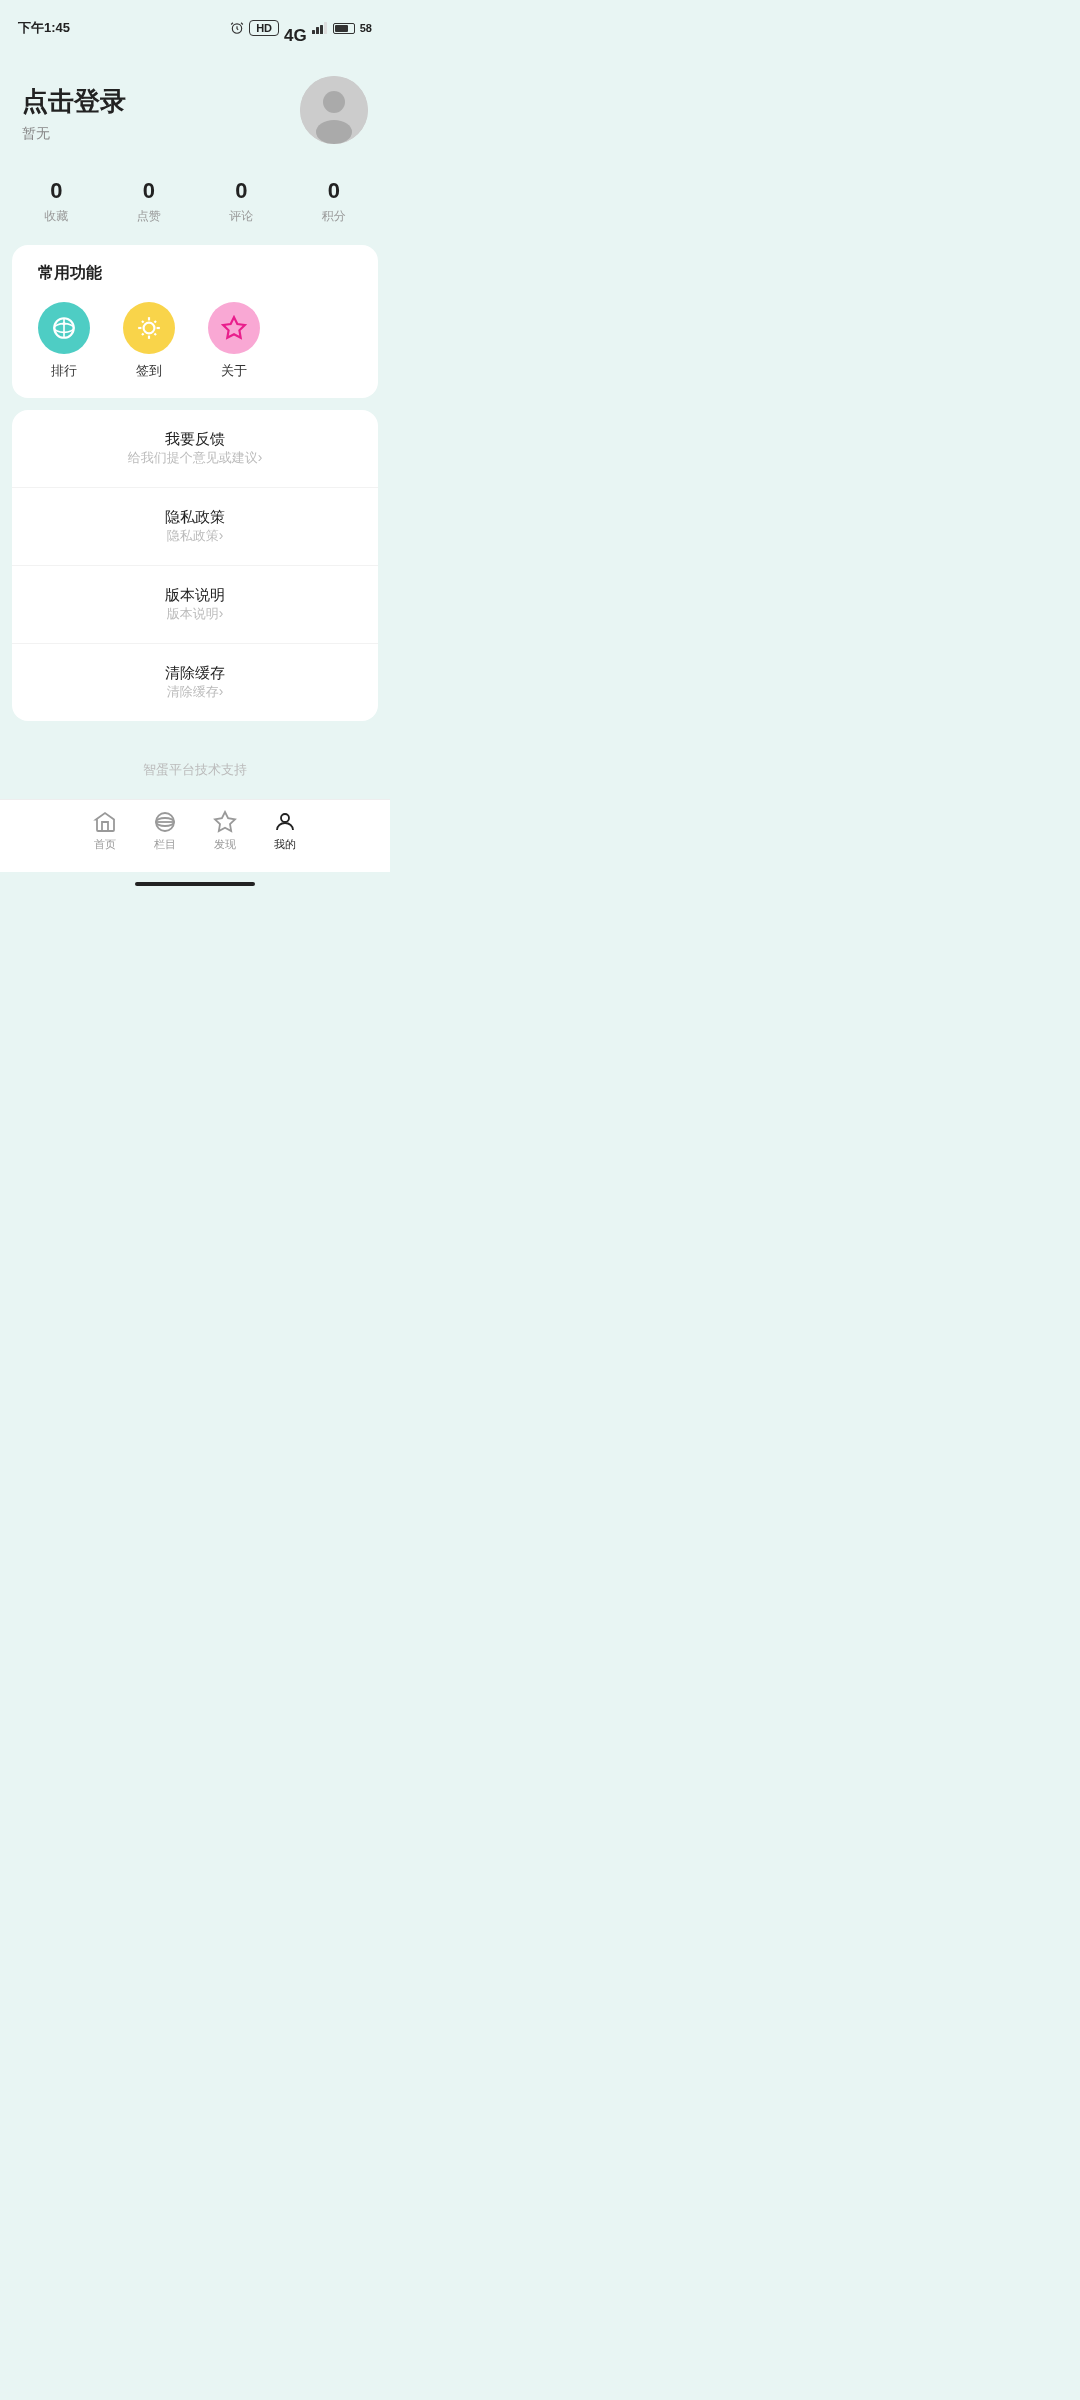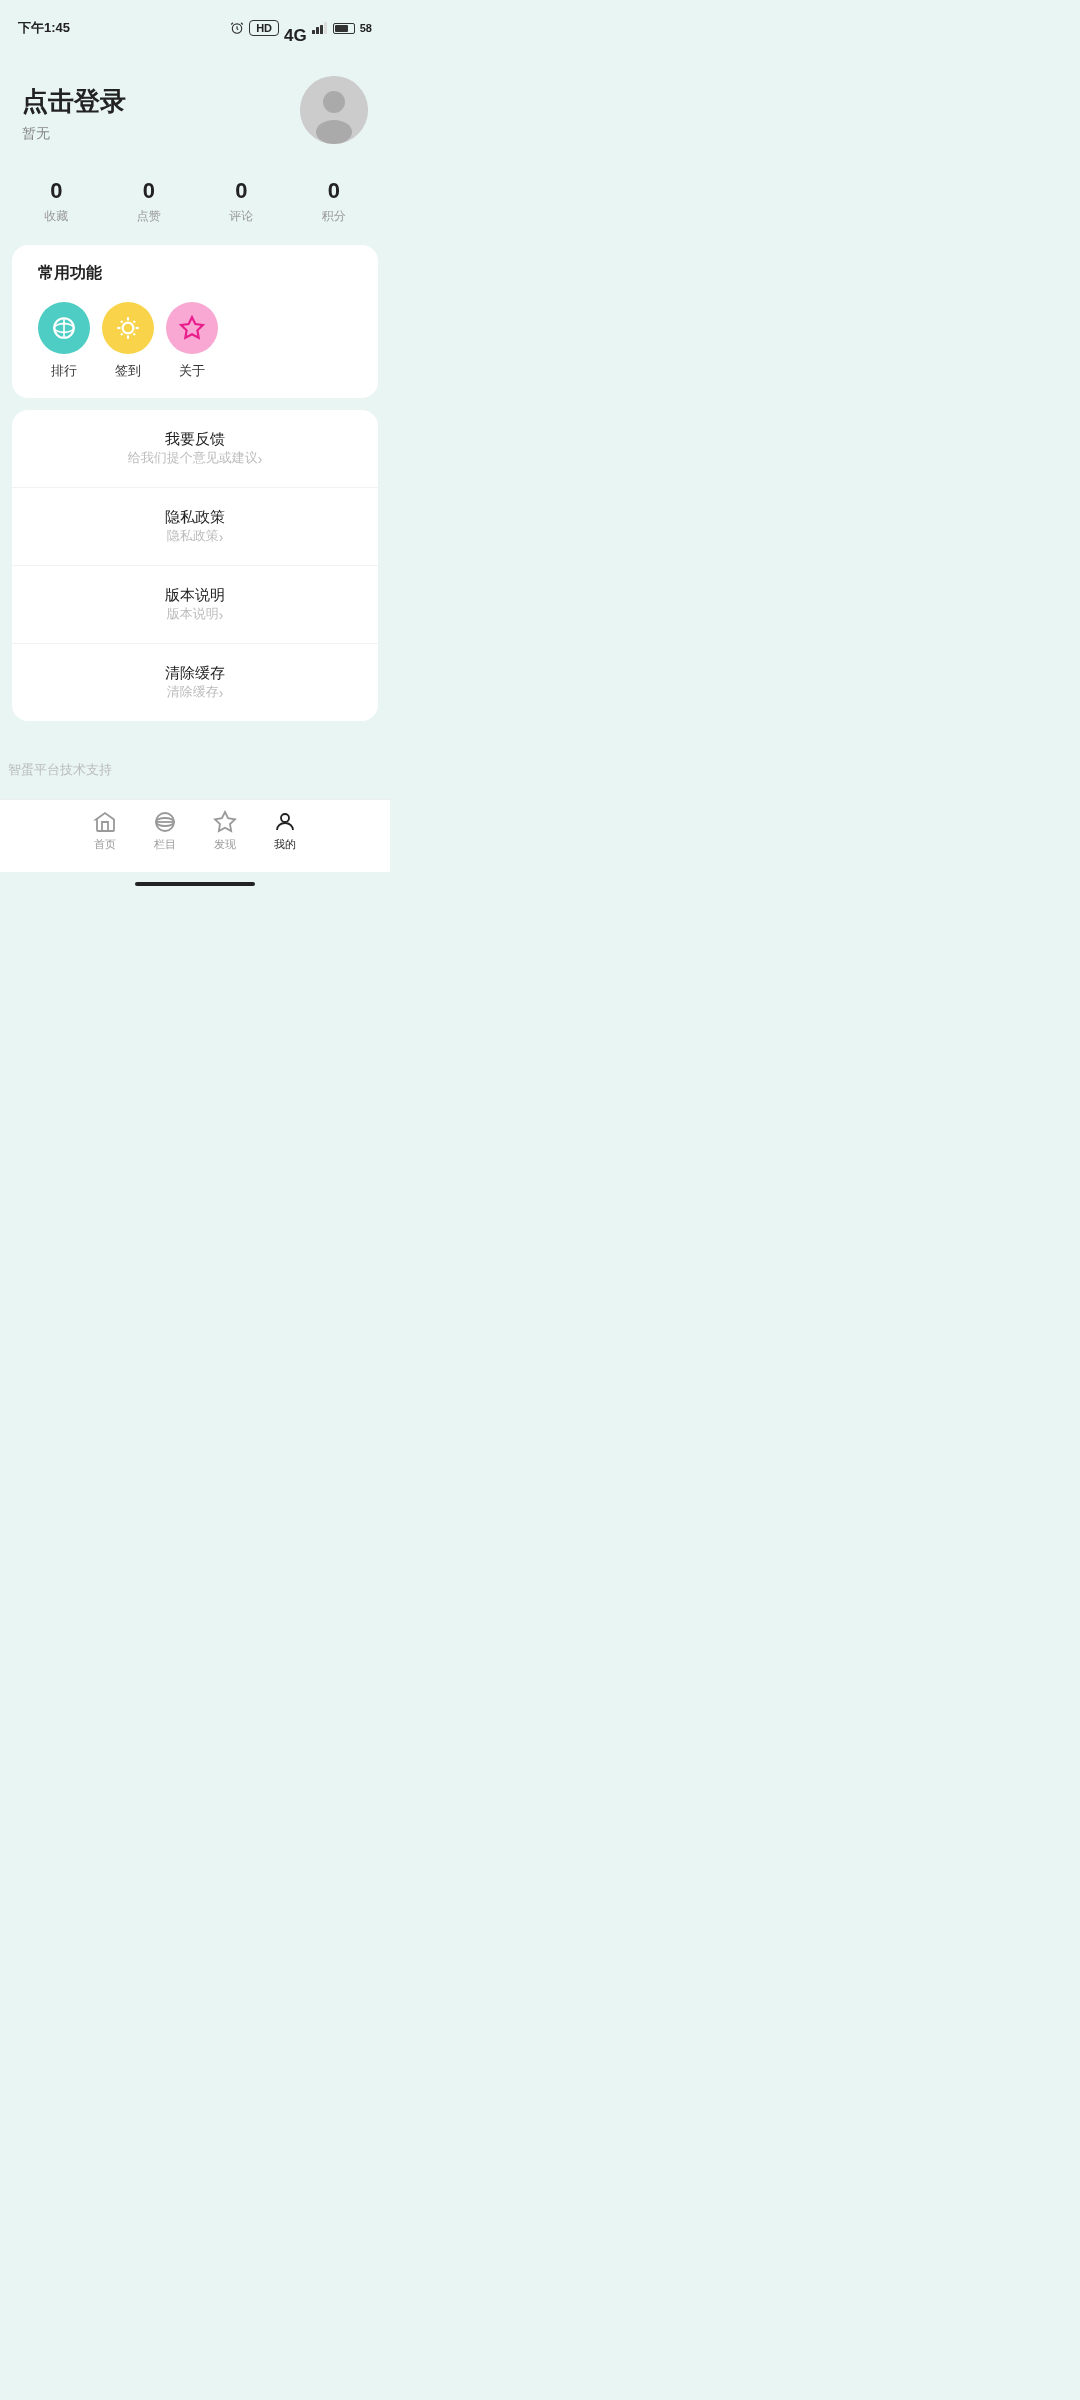--- a/index.html
+++ b/index.html
@@ -113,21 +113,21 @@
       padding: 18px 26px;
     }
     .card-title {
       font-size: 16px;
       font-weight: 700;
       color: #222;
       margin-bottom: 18px;
     }
     .func-grid {
       display: flex;
-      gap: 12px;
+      gap: 33px;
     }
     .func-item {
       display: flex;
       flex-direction: column;
       align-items: center;
       gap: 8px;
     }
     .func-icon {
       width: 52px;
       height: 52px;
@@ -164,31 +164,32 @@
     .menu-item:last-child {
       border-bottom: none;
     }
     .menu-left {
       font-size: 15px;
       font-weight: 500;
       color: #222;
     }
     .menu-right {
       display: flex;
-      align-items: flex-end;
+      align-items: flex-start;
       font-size: 13px;
       color: #bbb;
     }
     .chevron {
       font-size: 14px;
       color: #bbb;
     }
 
     
     .footer-text {
+      text-align: center;
       color: #bbb;
       font-size: 13px;
       padding: 28px 8px 20px;
     }
 
     
     .bottom-nav {
       background: #fff;
       display: flex;
       justify-content: center;

